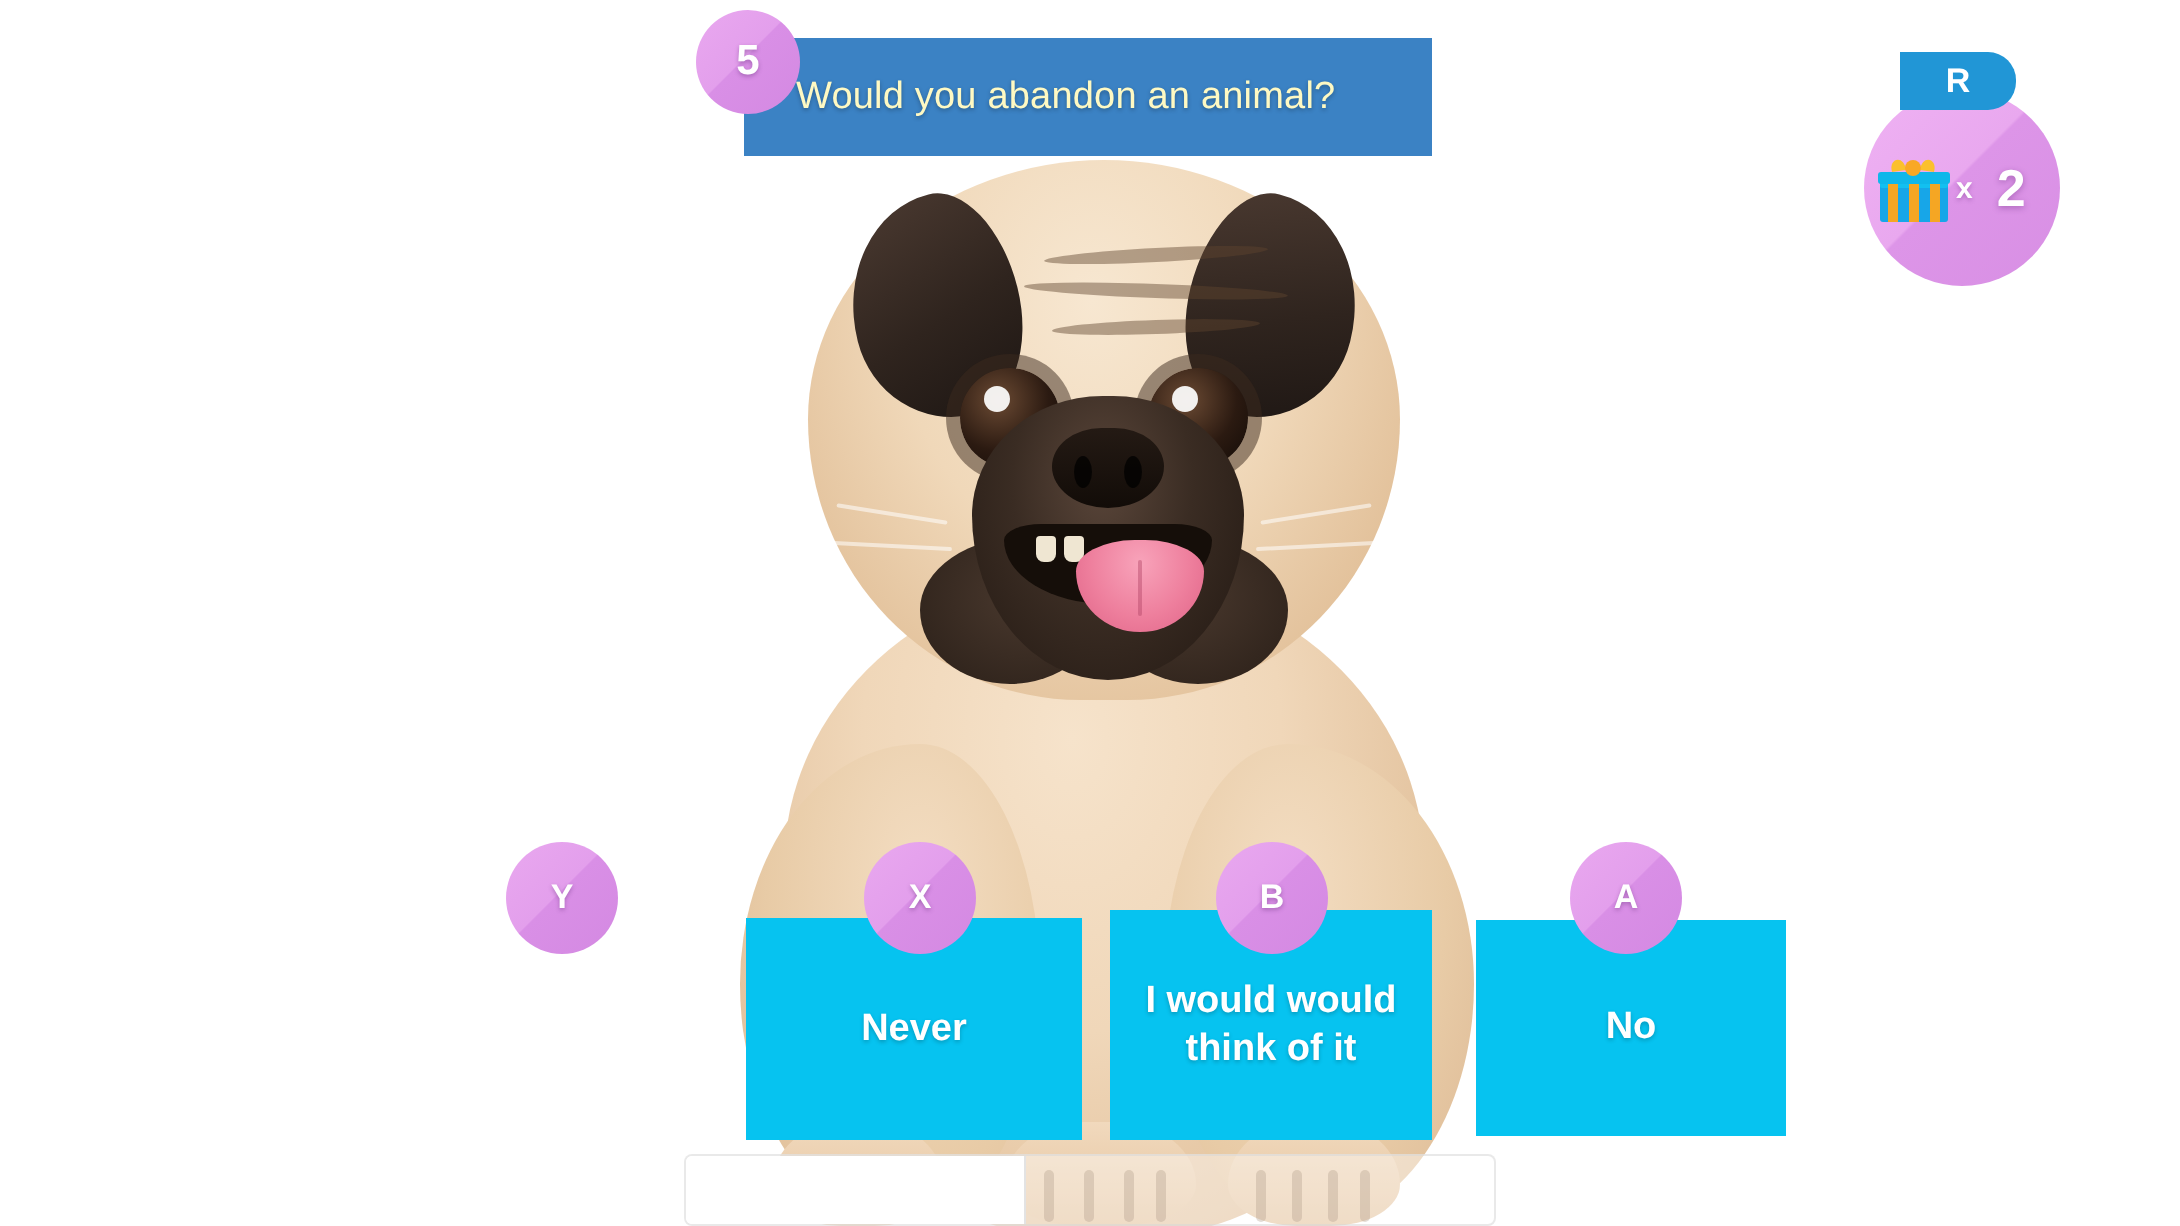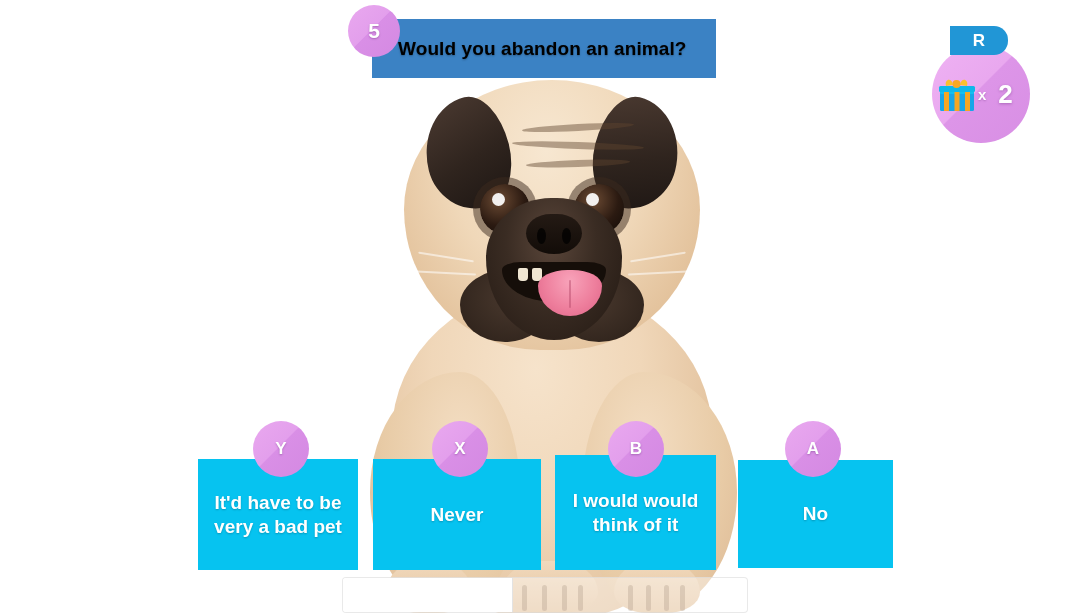--- a/index.html
+++ b/index.html
@@ -113,21 +113,21 @@
            border-radius:40% 60% 50% 50% / 50% 50% 50% 50%; }
 
   
   .banner {
     position:absolute; left:372px; top:19px; width:344px; height:59px;
     background:#3b82c4;
     display:flex; align-items:center;
     padding-left:26px; padding-right:14px;
   }
   .banner-text {
-    color:#000000; font-size:19px; font-weight:bold;
+    color:#fef9c3; font-size:19px; font-weight:normal;
     text-shadow:0 1px 2px rgba(0,0,0,.28);
     letter-spacing:.1px; white-space:nowrap;
   }
 
   
   .badge {
     position:absolute;
     border-radius:50%;
     background:linear-gradient(135deg, #e9a8ef 0%, #e39fec 46%, #d98fe6 47%, #d489e2 100%);
     display:flex; align-items:center; justify-content:center;
@@ -284,23 +284,20 @@
       <span class="reward-count">2</span>
     </div>
   </div>
   <div class="reward-tab">
     <span class="reward-tab-text">R</span>
   </div>
 
   <div class="badge badge-ans" style="left:253px; top:421px;">
     <span>Y</span>
   </div>
-  <div class="answer" style="left:198px; top:459px; width:160px; height:111px;">
-    <span class="answer-text">It'd have to be very a bad pet</span>
-  </div>
 
   <div class="badge badge-ans" style="left:432px; top:421px;">
     <span>X</span>
   </div>
   <div class="answer" style="left:373px; top:459px; width:168px; height:111px;">
     <span class="answer-text">Never</span>
   </div>
 
   <div class="badge badge-ans" style="left:608px; top:421px;">
     <span>B</span>

